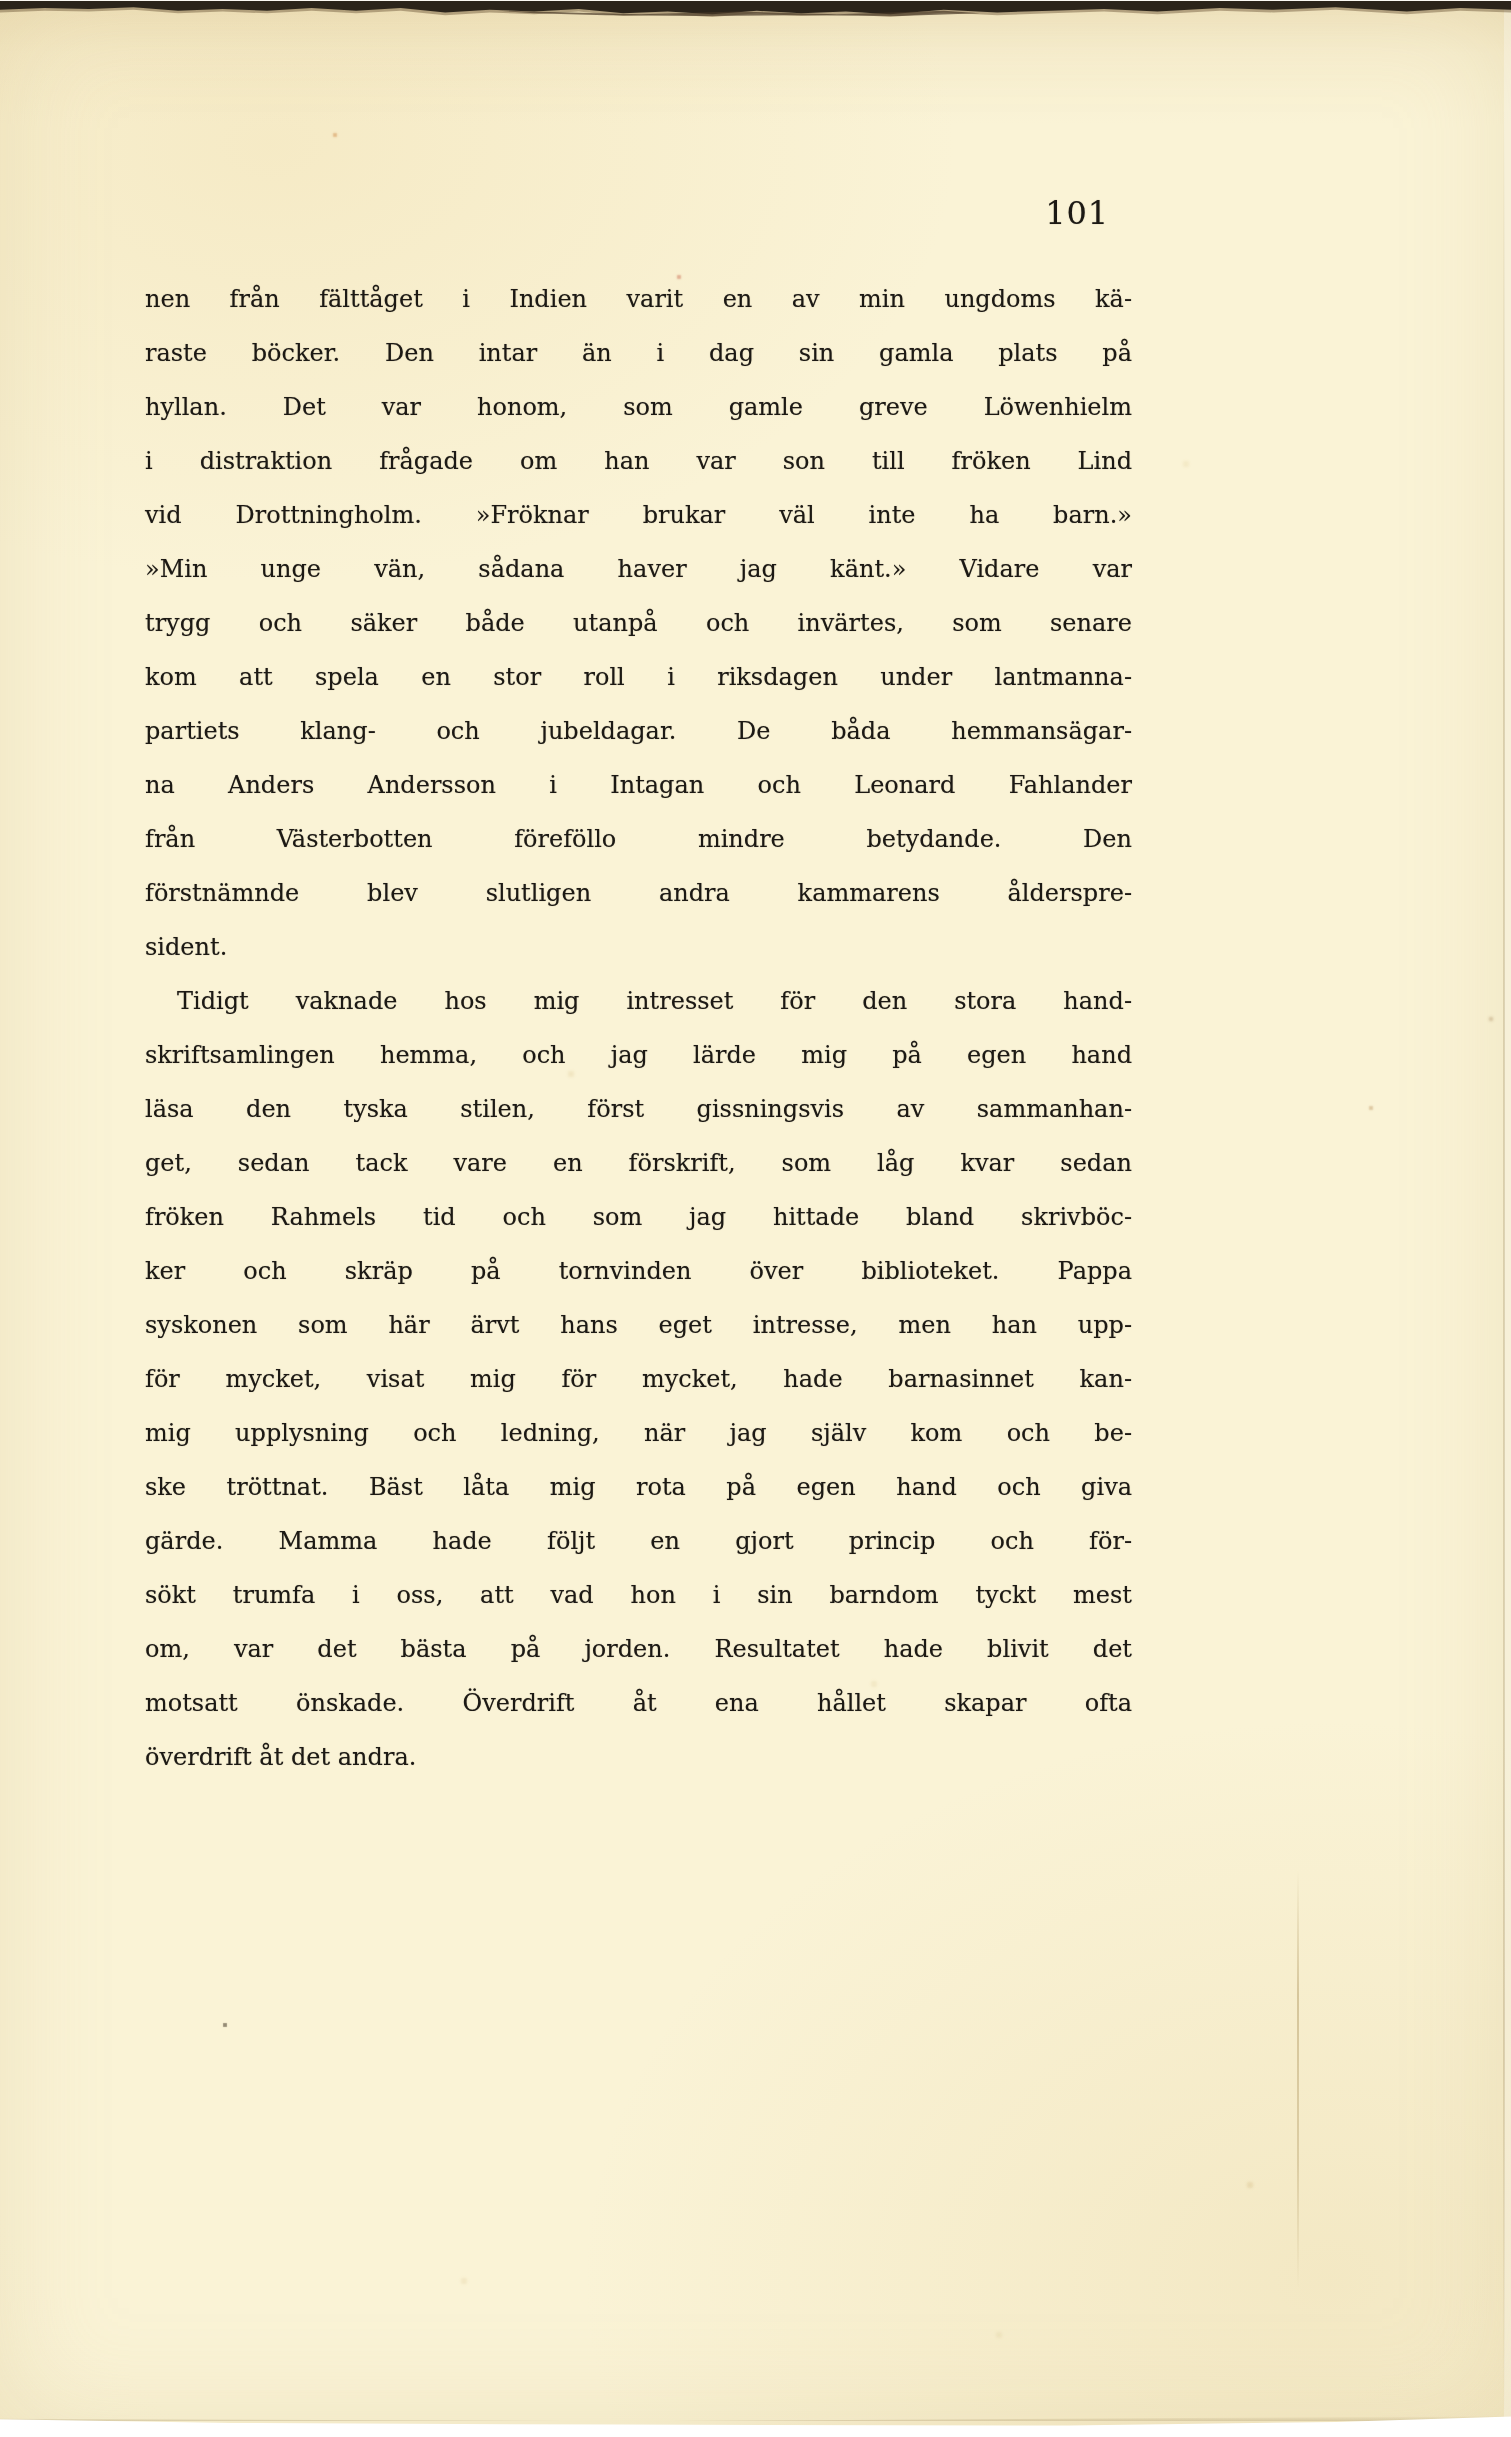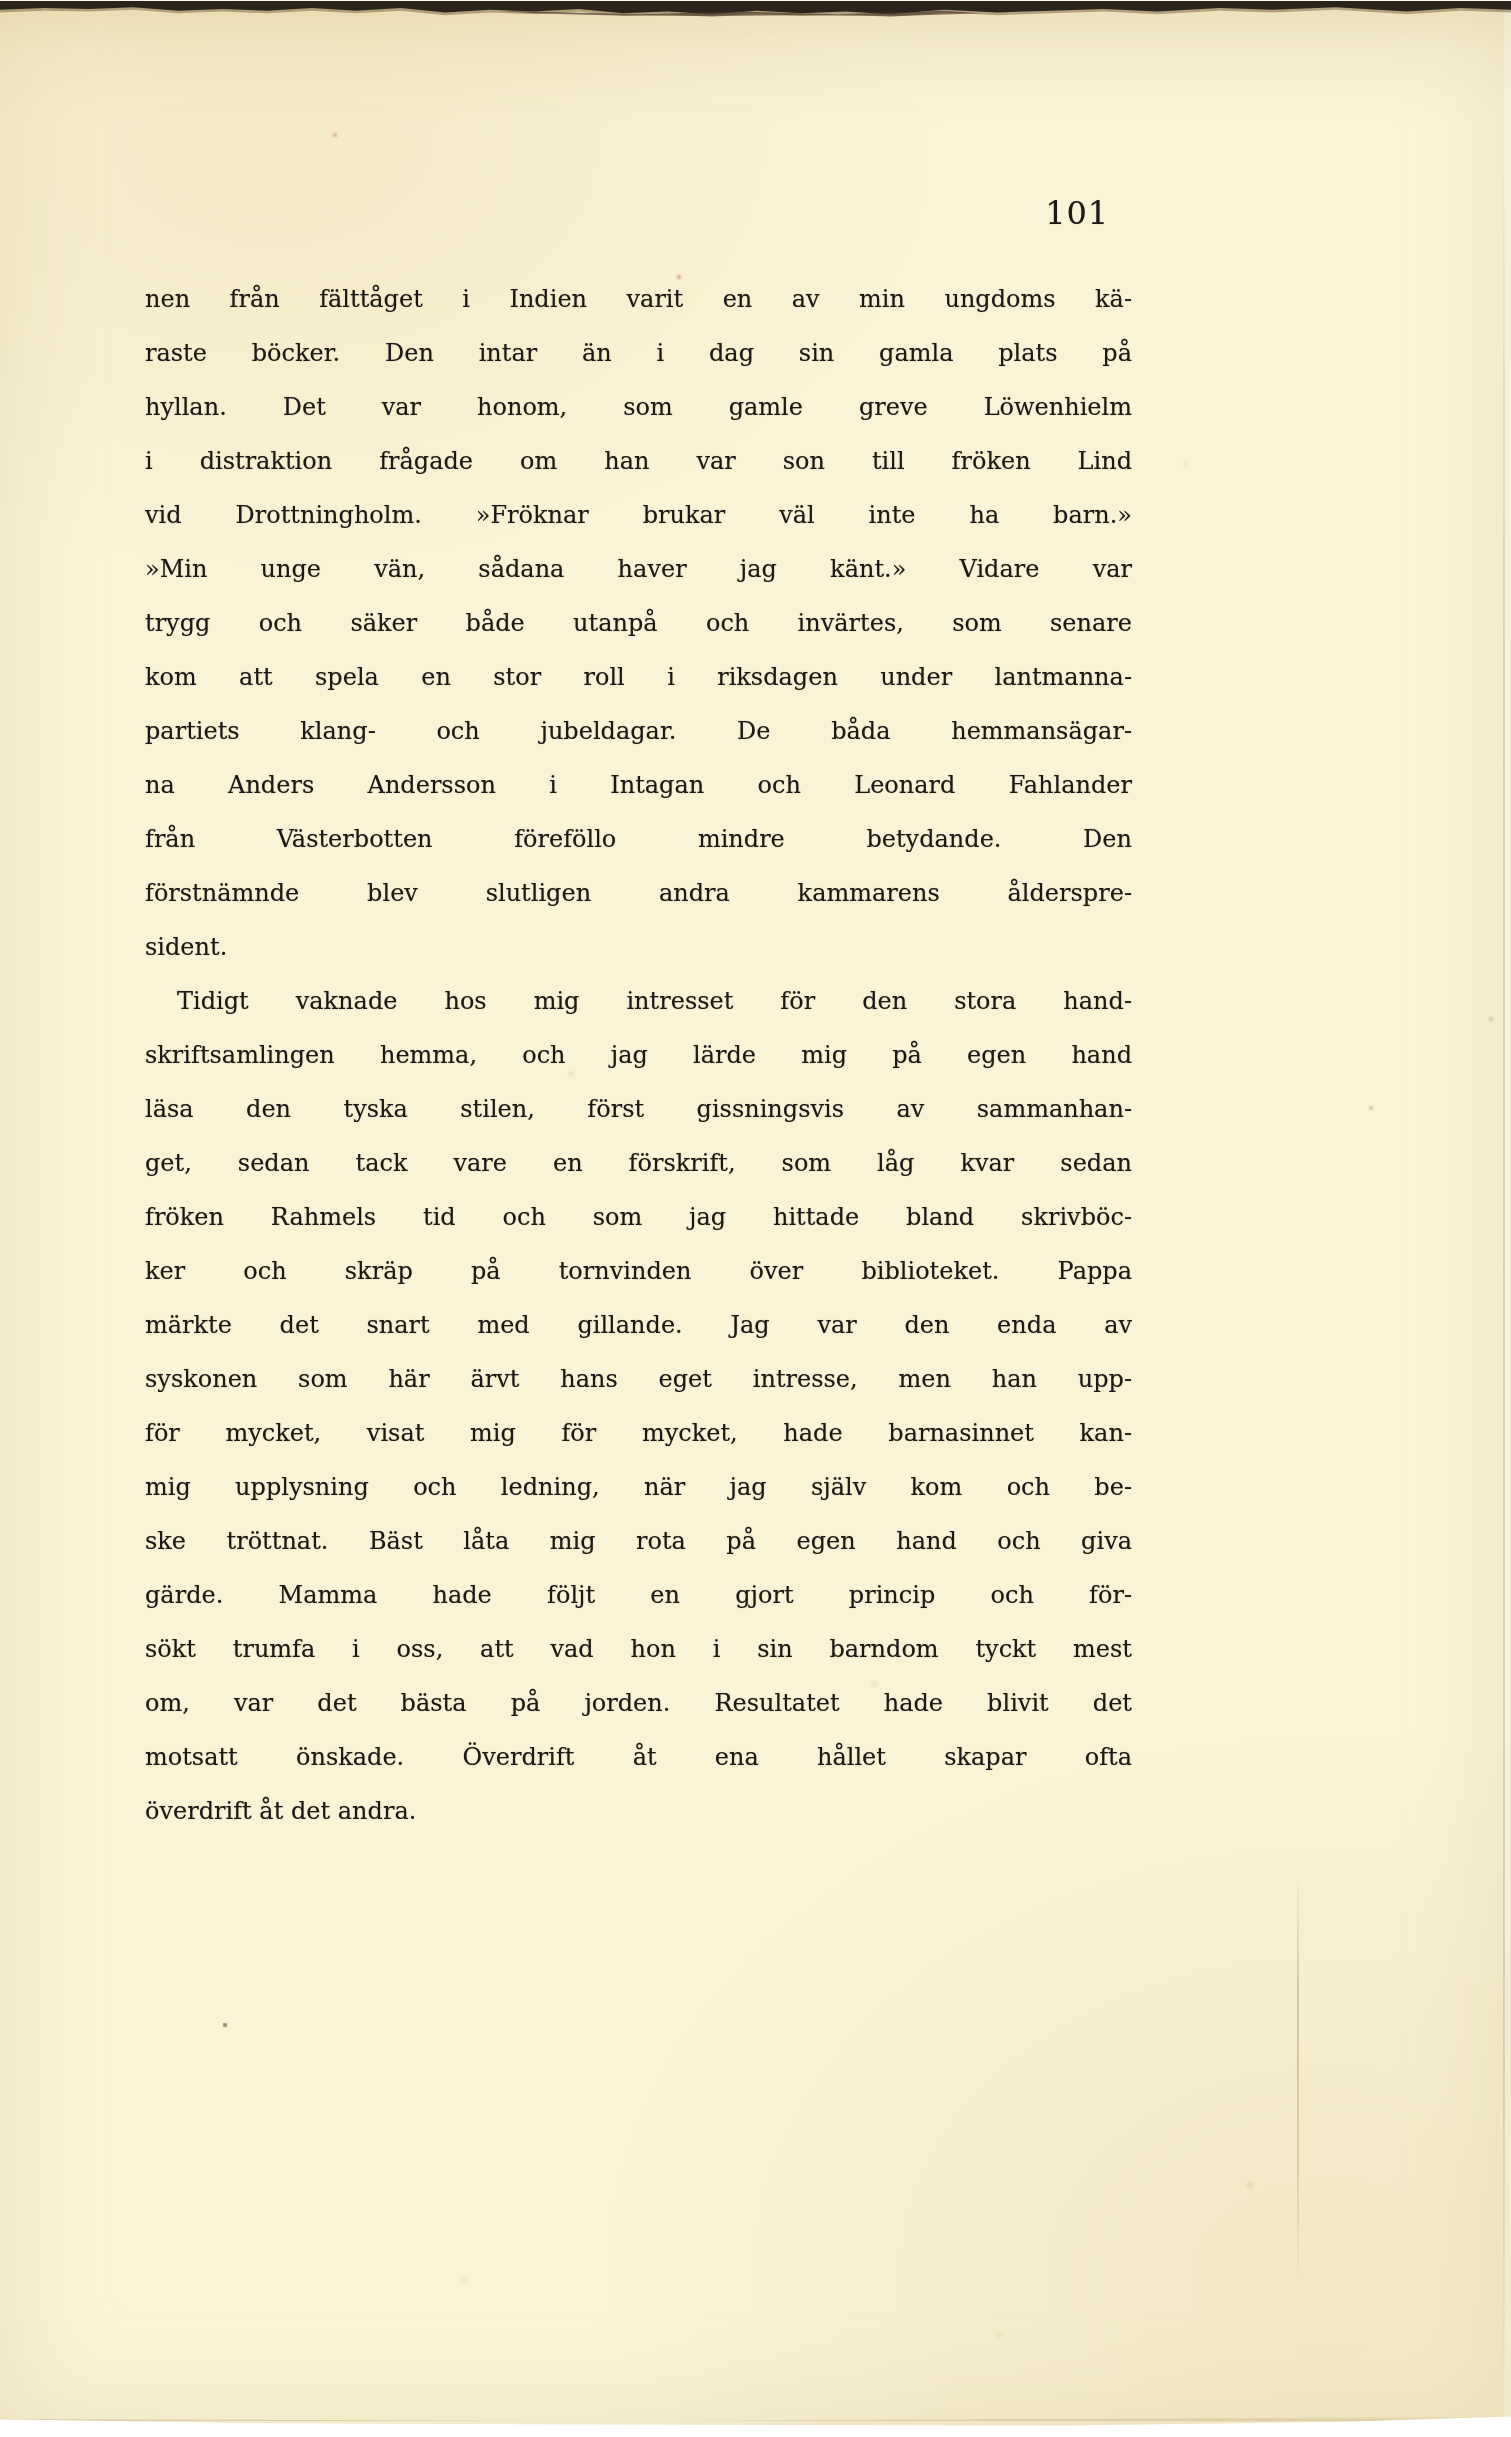--- a/index.html
+++ b/index.html
@@ -153,21 +153,20 @@
         <div class="line">förstnämnde blev slutligen andra kammarens ålderspre-</div>
         <div class="line para-end">sident.</div>
       </div>
       <div class="para para2">
         <div class="line first">Tidigt vaknade hos mig intresset för den stora hand-</div>
         <div class="line">skriftsamlingen hemma, och jag lärde mig på egen hand</div>
         <div class="line">läsa den tyska stilen, först gissningsvis av sammanhan-</div>
         <div class="line">get, sedan tack vare en förskrift, som låg kvar sedan</div>
         <div class="line">fröken Rahmels tid och som jag hittade bland skrivböc-</div>
         <div class="line">ker och skräp på tornvinden över biblioteket.  Pappa</div>
-        <div class="line">märkte det snart med gillande.  Jag var den enda av</div>
         <div class="line">syskonen som här ärvt hans eget intresse, men han upp-</div>
         <div class="line">för mycket, visat mig för mycket, hade barnasinnet kan-</div>
         <div class="line">mig upplysning och ledning, när jag själv kom och be-</div>
         <div class="line">ske tröttnat.  Bäst låta mig rota på egen hand och giva</div>
         <div class="line">gärde.  Mamma hade följt en gjort princip och för-</div>
         <div class="line">sökt trumfa i oss, att vad hon i sin barndom tyckt mest</div>
         <div class="line">om, var det bästa på jorden.  Resultatet hade blivit det</div>
         <div class="line">motsatt önskade.  Överdrift åt ena hållet skapar ofta</div>
         <div class="line para-end">överdrift åt det andra.</div>
       </div>

